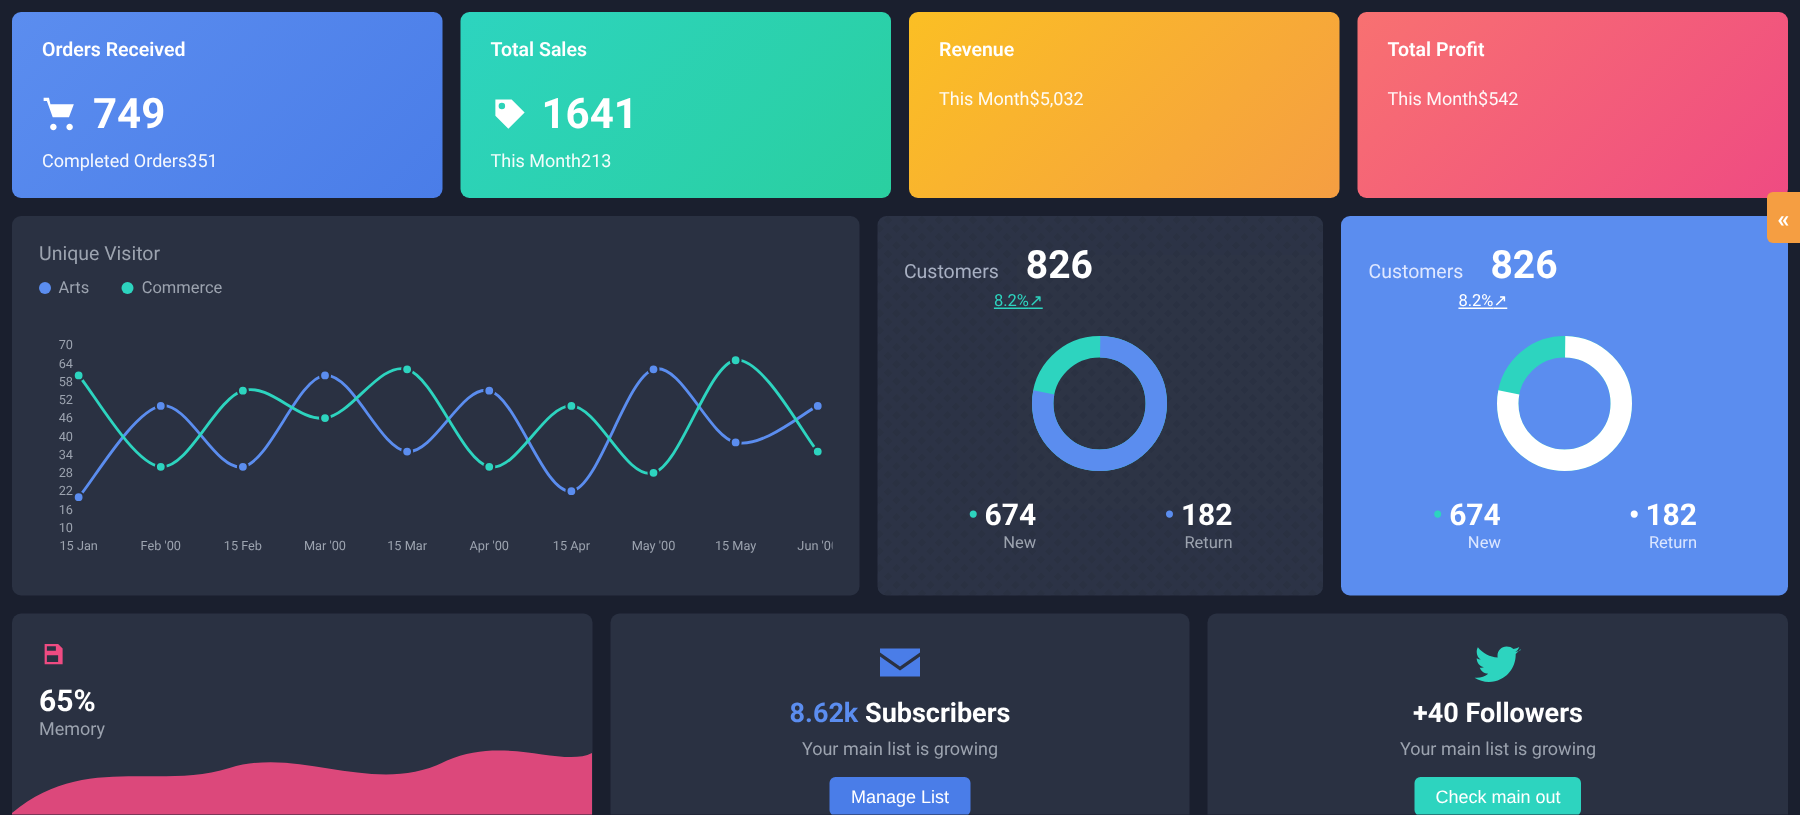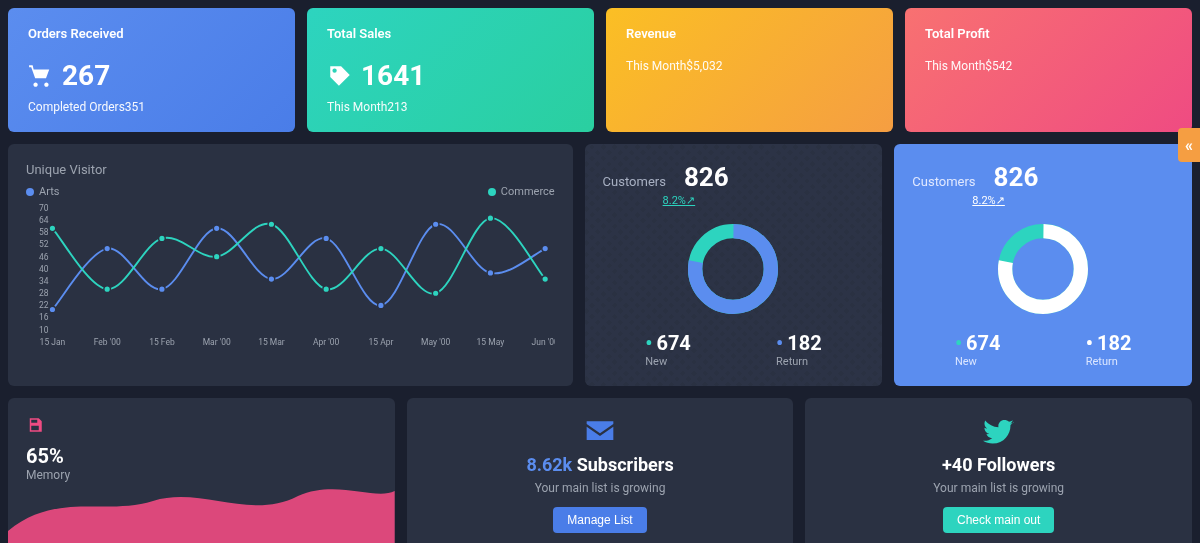--- a/index.html
+++ b/index.html
@@ -28,21 +28,21 @@
 .stat-sub { font-size: 12px; margin-top: 8px; opacity: 0.95; }
 .stat-icon { width: 26px; height: 26px; fill: #fff; }
 
 .panel {
   background: #2a3142;
   border-radius: 6px;
   padding: 18px;
 }
 .chart-panel { flex: 2.02; }
 .chart-title { font-size: 13px; color: #9ca3af; margin-bottom: 8px; }
-.legend { display: flex; gap: 0; justify-content: space-between; font-size: 11px; color: #9ca3af; margin-bottom: 0; }
+.legend { display: flex; gap: 22px; justify-content: flex-start; font-size: 11px; color: #9ca3af; margin-bottom: 22px; }
 .legend-item { display: flex; align-items: center; gap: 5px; }
 .dot { width: 8px; height: 8px; border-radius: 50%; }
 .dot.arts { background: #5b8def; }
 .dot.comm { background: #2dd4bf; }
 svg.linechart { width: 100%; height: 155px; }
 
 .cust-panel { flex: 1; position: relative; overflow: hidden; }
 .cust-panel.pattern::before {
   content: '';
   position: absolute; inset: 0;
@@ -53,21 +53,21 @@
 .cust-panel.blue { background: #5b8def; }
 .cust-inner { position: relative; z-index: 1; }
 .cust-head { display: flex; align-items: baseline; gap: 18px; }
 .cust-label { font-size: 13px; color: #a8b0c2; }
 .cust-panel.blue .cust-label { color: #e0e8ff; }
 .cust-val { font-size: 26px; font-weight: 700; }
 .cust-pct { font-size: 11px; color: #2dd4bf; margin-left: 60px; margin-top: 2px; text-decoration: underline; }
 .cust-panel.blue .cust-pct { color: #fff; }
 .donut-wrap { display: flex; justify-content: center; margin: 12px 0; }
 .cust-foot { display: flex; justify-content: space-around; }
-.cust-stat { text-align: left; }
+.cust-stat { text-align: right; }
 .cust-stat .v { font-size: 20px; font-weight: 700; }
 .cust-stat .v::before { content: '•'; color: #2dd4bf; margin-right: 4px; }
 .cust-stat.ret .v::before { color: #5b8def; }
 .cust-panel.blue .cust-stat.ret .v::before { color: #fff; }
 .cust-stat .l { font-size: 11px; color: #9ca3af; }
 .cust-panel.blue .cust-stat .l { color: #dbe6ff; }
 
 .memory-panel { flex: 1; position: relative; overflow: hidden; padding: 18px; background:#2a3142; border-radius:6px; }
 .mem-icon { width: 18px; height: 18px; fill: #ef4b82; }
 .mem-val { font-size: 20px; font-weight: 700; margin-top: 6px; }
@@ -90,21 +90,21 @@
 </head>
 <body>
 
 <div class="row">
   <div class="stat-card blue">
     <div class="stat-title">Orders Received</div>
     <div class="stat-value">
       <svg class="stat-icon" viewBox="0 0 24 24">
           <path d="M7 18c-1.1 0-2 .9-2 2s.9 2 2 2 2-.9 2-2-.9-2-2-2zm10 0c-1.1 0-2 .9-2 2s.9 2 2 2 2-.9 2-2-.9-2-2-2zM7.2 14h9.4l3-8H5.2L4.3 2H1v2h2l3.6 10H7.2z"></path>
         </svg>
-      <span>267</span>
+      <span>749</span>
     </div>
     <div class="stat-sub"><span>Completed Orders</span><span>351</span></div>
   </div>
   <div class="stat-card teal">
     <div class="stat-title">Total Sales</div>
     <div class="stat-value">
       <svg class="stat-icon" viewBox="0 0 24 24">
           <path d="M21 11L13 3H3v10l8 8 10-10zM7 9a2 2 0 110-4 2 2 0 010 4z"></path>
         </svg>
       <span>1641</span>

